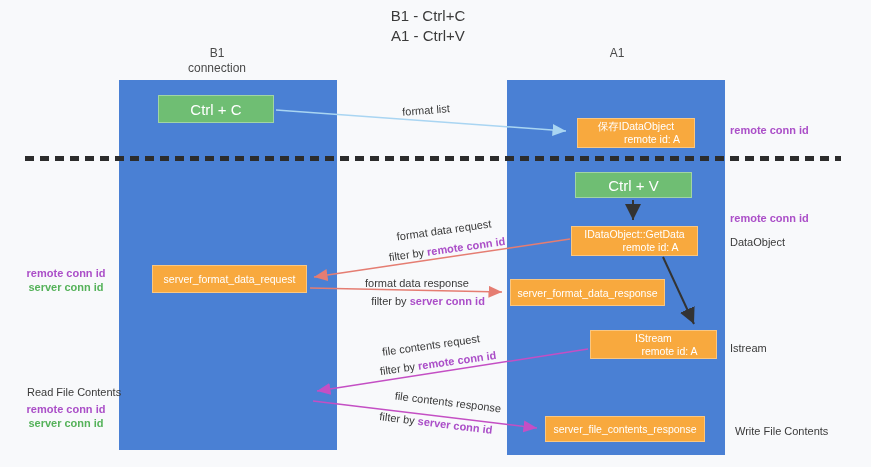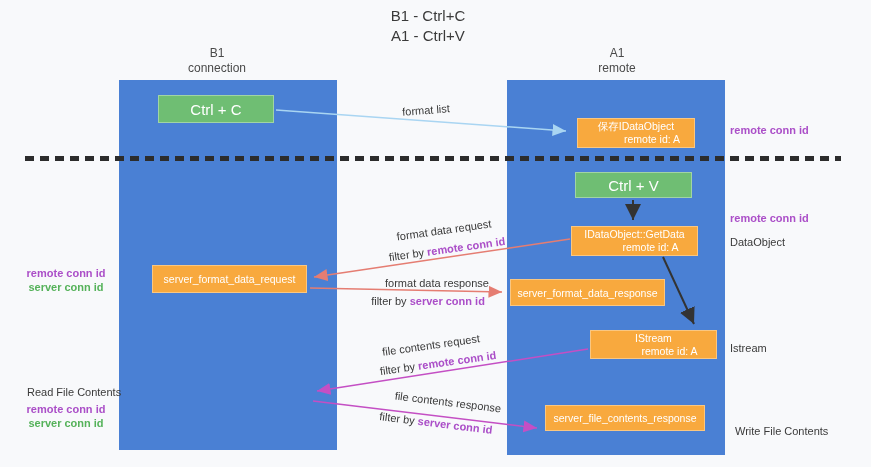--- a/index.html
+++ b/index.html
@@ -67,21 +67,20 @@
     <div>B1 - Ctrl+C</div>
     <div>A1 - Ctrl+V</div>
   </div>
 
   <div class="col-header left">
     <div>B1</div>
     <div>connection</div>
   </div>
   <div class="col-header right">
     <div>A1</div>
-    <div>remote</div>
   </div>
 
   <div class="column left"></div>
   <div class="column right"></div>
 
   <div class="dashed"></div>
 
   <svg class="arrows" width="871" height="467">
     <defs>
       <marker id="m-blue" markerWidth="11" markerHeight="9" refX="9" refY="4" orient="auto">
@@ -131,32 +130,32 @@
   <div class="box orange" style="left:510px;top:279px;width:155px;height:27px;">
     <div class="single" style="font-size:10.5px;">server_format_data_response</div>
   </div>
 
   <div class="box orange" style="left:590px;top:330px;width:127px;height:29px;">
     <div class="l1">IStream</div>
     <div class="l2">remote id: A</div>
   </div>
 
 
-  <div class="box orange" style="left:545px;top:405px;width:160px;height:26px;">
+  <div class="box orange" style="left:545px;top:416px;width:160px;height:26px;">
     <div class="single" style="font-size:10.5px;">server_file_contents_response</div>
   </div>
 
   <div class="arrow-label" style="left:426px;top:110px;--r:-4.5deg;">format list</div>
 
   <div class="arrow-label" style="left:444px;top:230px;--r:-8deg;">format data request</div>
   <div class="arrow-label" style="left:447px;top:249px;--r:-8deg;">
     <span>filter by </span><span class="purple">remote conn id</span>
   </div>
 
-  <div class="arrow-label" style="left:437px;top:283px;">format data response</div>
+  <div class="arrow-label" style="left:417px;top:283px;">format data response</div>
   <div class="arrow-label" style="left:428px;top:301px;">
     <span>filter by </span><span class="purple">server conn id</span>
   </div>
 
   <div class="arrow-label" style="left:431px;top:345px;--r:-8deg;">file contents request</div>
   <div class="arrow-label" style="left:438px;top:363px;--r:-8deg;">
     <span>filter by </span><span class="purple">remote conn id</span>
   </div>
 
   <div class="arrow-label" style="left:448px;top:402px;--r:7deg;">file contents response</div>

